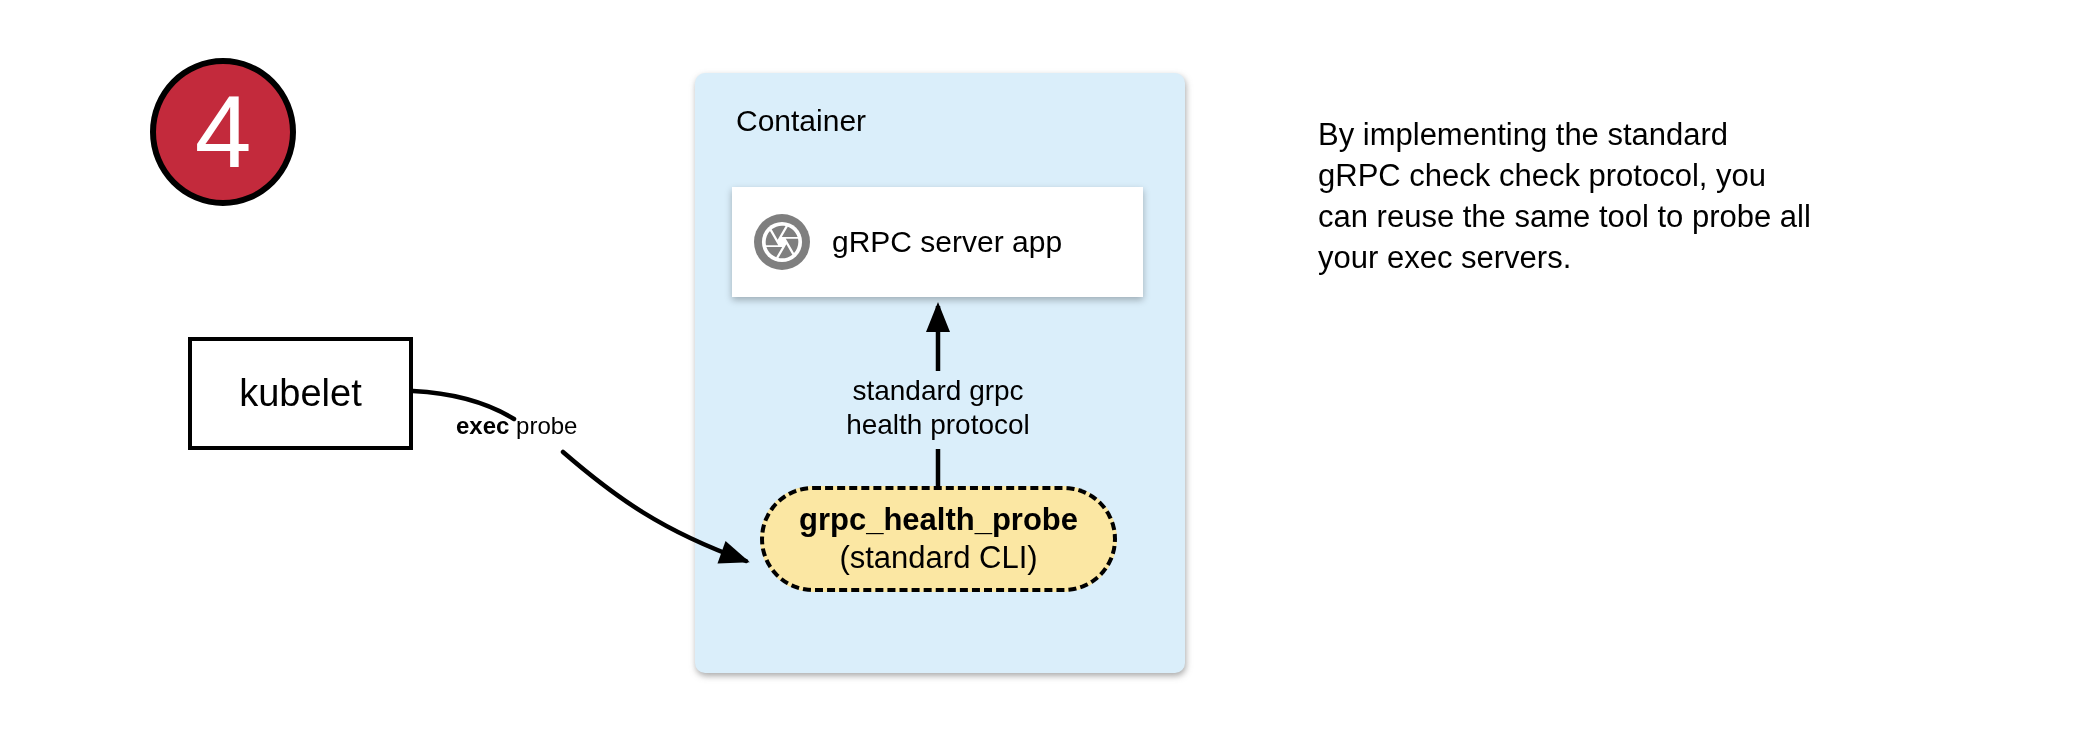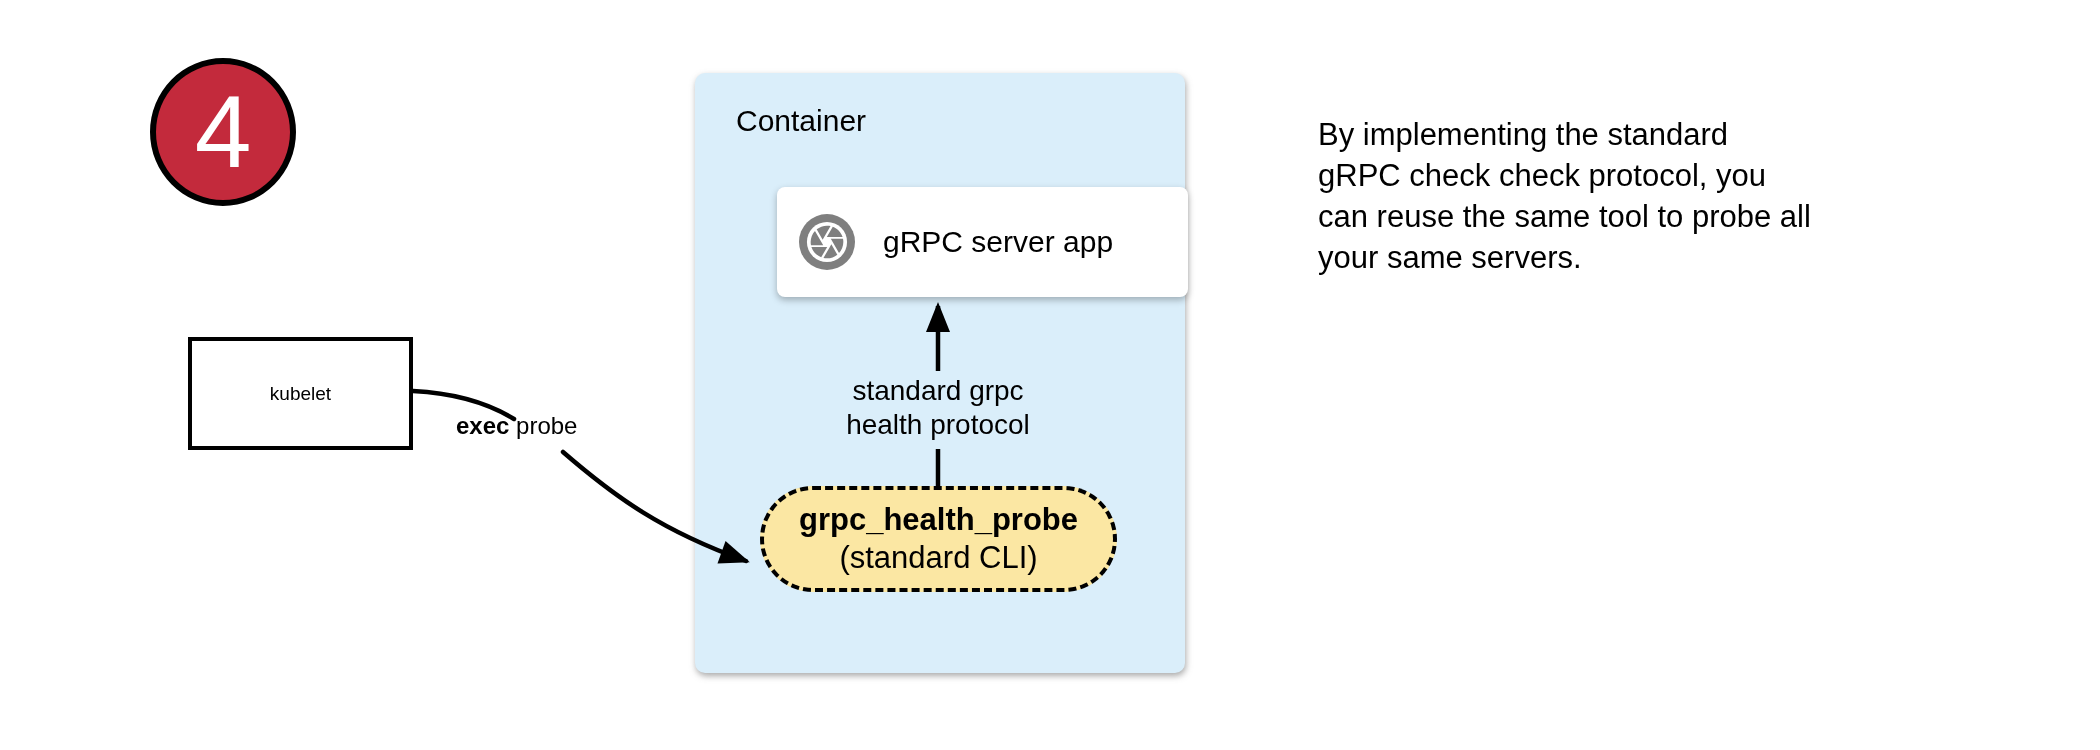--- a/index.html
+++ b/index.html
@@ -11,38 +11,38 @@
   .step-badge{
     position:absolute;left:150px;top:58px;width:146px;height:148px;
     background:#c32a3c;border:6px solid #000;border-radius:50%;
     box-sizing:border-box;display:flex;align-items:center;justify-content:center;
   }
   .step-badge span{color:#fff;font-size:102px;line-height:1;}
   
   .kubelet-box{
     position:absolute;left:188px;top:337px;width:225px;height:113px;
     background:#fff;border:4px solid #000;box-sizing:border-box;
-    display:flex;align-items:center;justify-content:center;font-size:19px;
+    display:flex;align-items:center;justify-content:center;font-size:38px;
   }
   
   .exec-label{position:absolute;left:456px;top:412px;font-size:24px;white-space:nowrap;background:#fff;}
   .exec-label b{font-weight:bold;}
   
   .container-box{
     position:absolute;left:695px;top:73px;width:490px;height:600px;
     background:#daeefa;border-radius:10px;
     box-shadow:1px 3px 6px rgba(100,100,100,0.55);
   }
   .container-title{position:absolute;left:736px;top:104px;font-size:30px;}
   
   .server-card{
     position:absolute;left:732px;top:187px;width:411px;height:110px;
-    background:#ffffff;border-radius:8px;box-sizing:border-box;
+    background:#ffffff;border-radius:0;box-sizing:border-box;
     box-shadow:0 3px 7px rgba(0,0,0,0.28);
-    display:flex;align-items:center;gap:28px;padding-left:22px;margin-left:45px;
+    display:flex;align-items:center;gap:22px;padding-left:22px;
   }
   .server-card .label{font-size:30px;}
   .aperture{width:56px;height:56px;flex:0 0 auto;}
   
   .protocol-label{
     position:absolute;left:808px;top:374px;width:260px;
     font-size:28px;line-height:34px;text-align:center;
   }
   
   .probe-pill{
@@ -95,21 +95,21 @@
 
   <div class="probe-pill">
     <div class="title">grpc_health_probe</div>
     <div class="subtitle">(standard CLI)</div>
   </div>
 
   <div class="caption">
     <div>By implementing the standard</div>
     <div>gRPC check check protocol, you</div>
     <div>can reuse the same tool to probe all</div>
-    <div>your same servers.</div>
+    <div>your exec servers.</div>
   </div>
 
   <svg class="arrows">
     <defs>
       <marker id="ah" viewBox="0 0 32 26" markerWidth="32" markerHeight="26" refX="27" refY="13" orient="auto" markerUnits="userSpaceOnUse">
         <path d="M1,1 L31,13 L1,25 Z" fill="#000"></path>
       </marker>
     </defs>
 
     <path d="M413,391 C452,393 488,403 514,419" fill="none" stroke="#000" stroke-width="4.5" stroke-linecap="round"></path>

